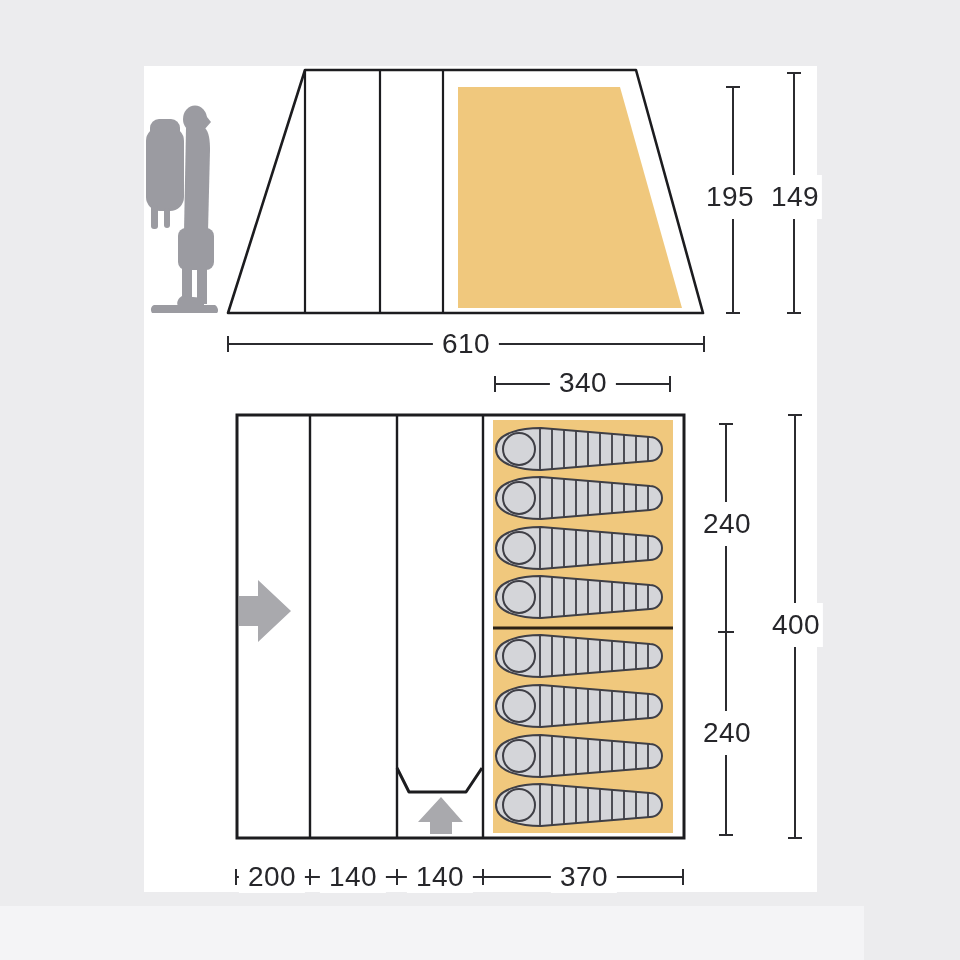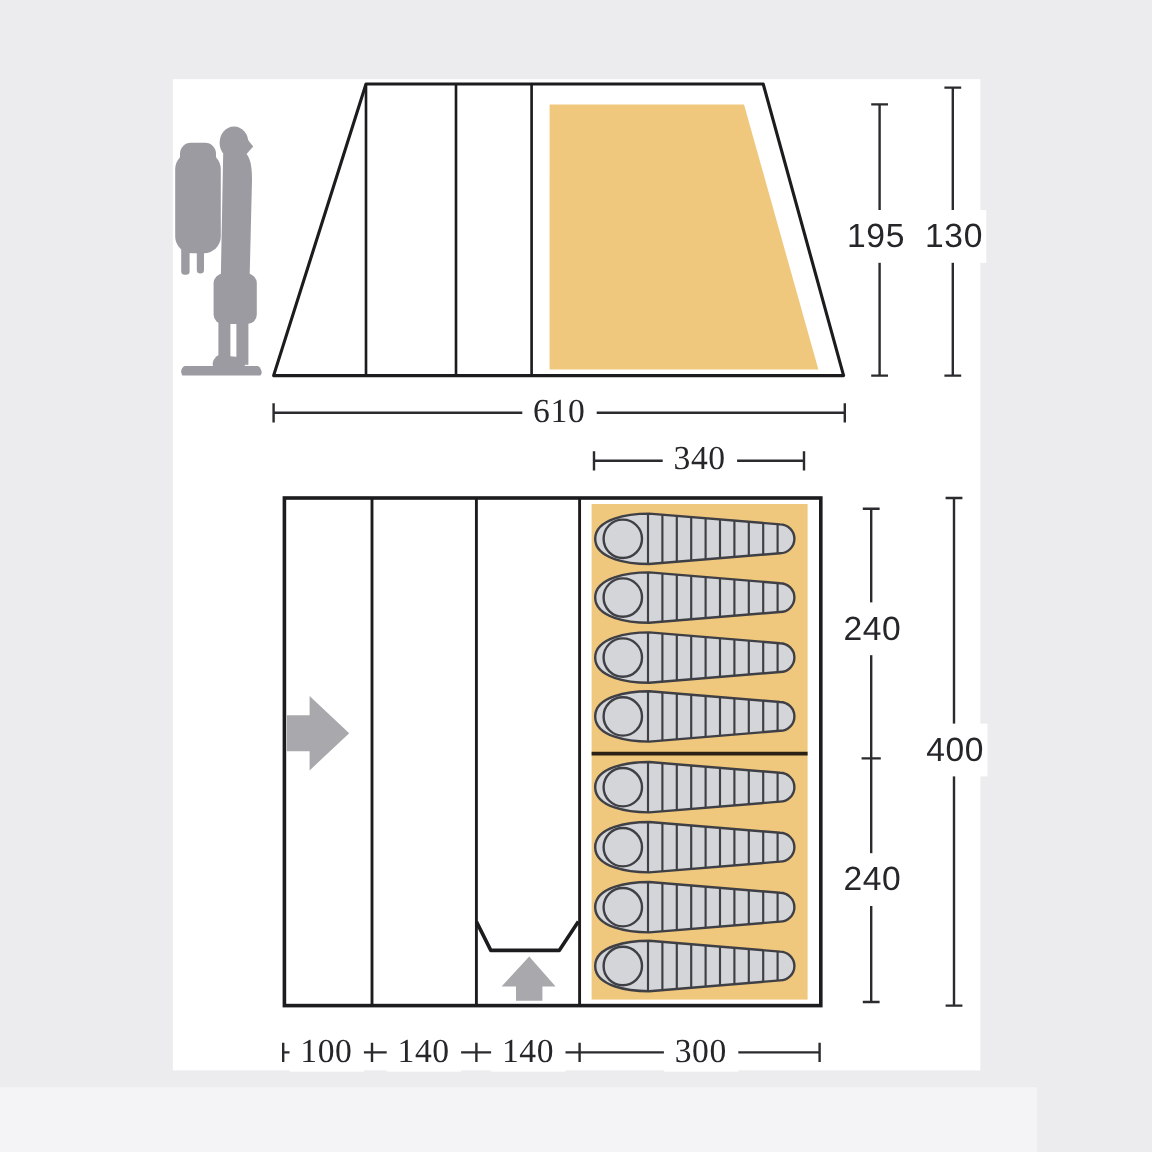--- a/index.html
+++ b/index.html
@@ -15,21 +15,21 @@
   .bottom-strip{
     position:absolute;left:0;top:906px;width:960px;height:54px;
     background:#f4f4f6;
   }
   svg.draw{position:absolute;left:0;top:0;width:960px;height:960px;}
   .dim{
     position:absolute;transform:translate(-50%,-50%);
     font-size:28px;line-height:1;letter-spacing:.5px;
     color:#26262a;background:#ffffff;white-space:nowrap;
   }
-  .dim.h{padding:2px 9px;font-family:Liberation Serif, serif;}
+  .dim.h{padding:2px 9px;}
   .dim.v{padding:8px 3px;}
 </style>
 </head>
 <body>
 
 <div class="stage">
 
   <div class="panel"></div>
   <div class="bottom-strip"></div>
 
@@ -97,26 +97,26 @@
 
       <path d="M726,424 L726,835 M719,424 L733,424 M718,632 L734,632 M719,835 L733,835"></path>
 
       <path d="M795,415 L795,838 M788,415 L802,415 M788,838 L802,838"></path>
 
       <path d="M236,877 L683,877 M236,869 L236,885 M310,869 L310,885 M397,869 L397,885 M483,869 L483,885 M683,869 L683,885"></path>
     </g>
   </svg>
 
   <span class="dim v" style="left:730px;top:197px;">195</span>
-  <span class="dim v" style="left:795px;top:197px;">130</span>
+  <span class="dim v" style="left:795px;top:197px;">149</span>
   <span class="dim h" style="left:466px;top:344px;">610</span>
   <span class="dim h" style="left:583px;top:383px;">340</span>
 
   <span class="dim v" style="left:727px;top:524px;">240</span>
   <span class="dim v" style="left:796px;top:625px;">400</span>
   <span class="dim v" style="left:727px;top:733px;">240</span>
 
-  <span class="dim h" style="left:272px;top:877px;">100</span>
+  <span class="dim h" style="left:272px;top:877px;">200</span>
   <span class="dim h" style="left:353px;top:877px;">140</span>
   <span class="dim h" style="left:440px;top:877px;">140</span>
-  <span class="dim h" style="left:584px;top:877px;">300</span>
+  <span class="dim h" style="left:584px;top:877px;">370</span>
 
 </div>
 
 </body></html>

